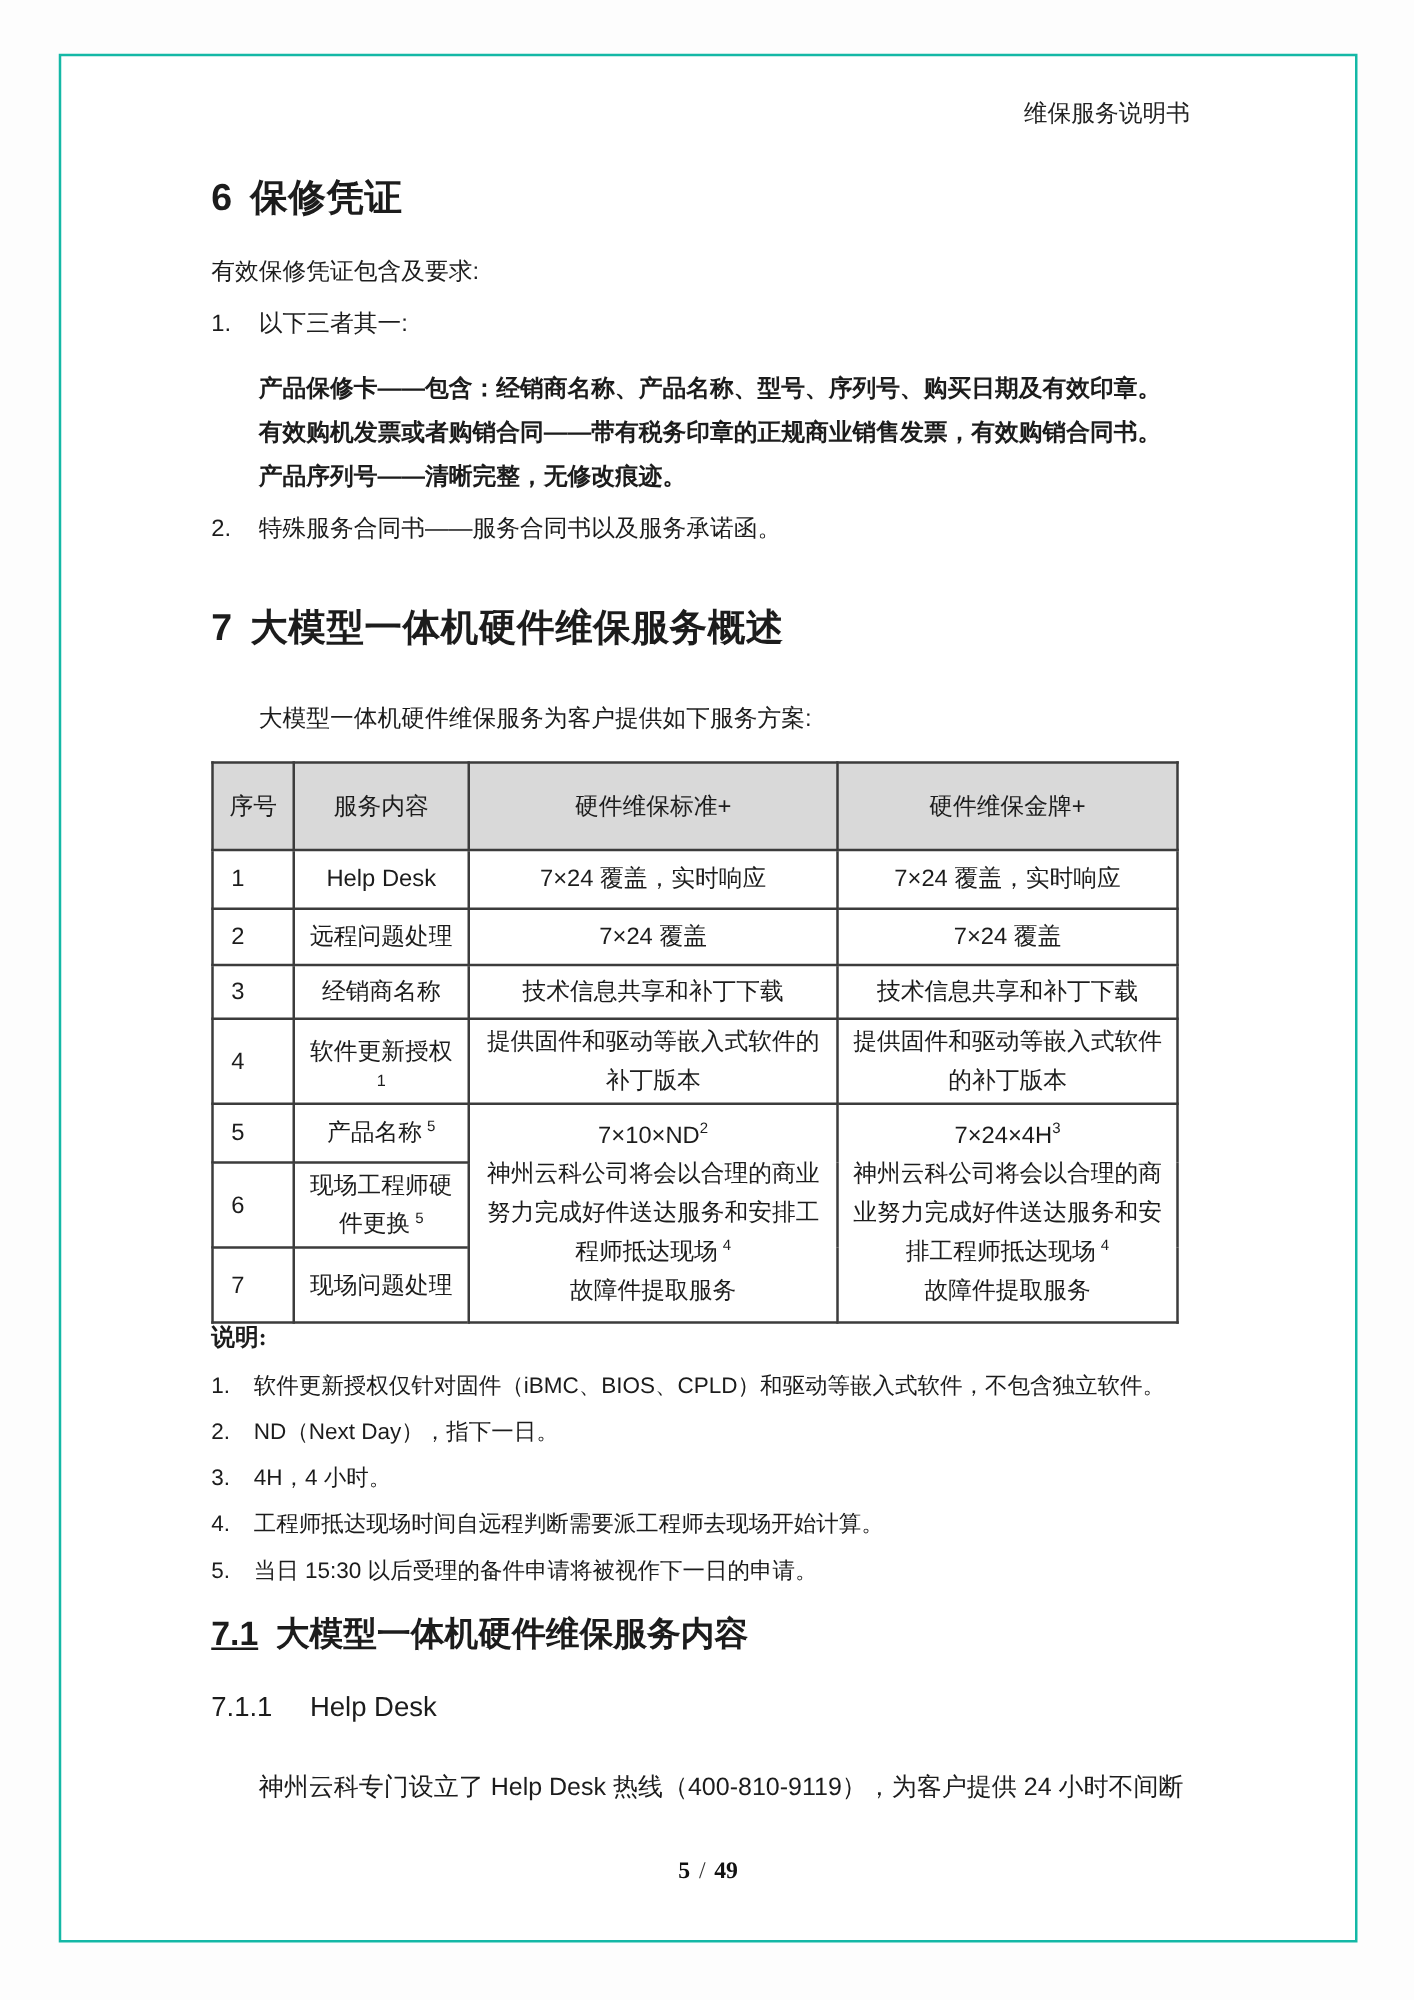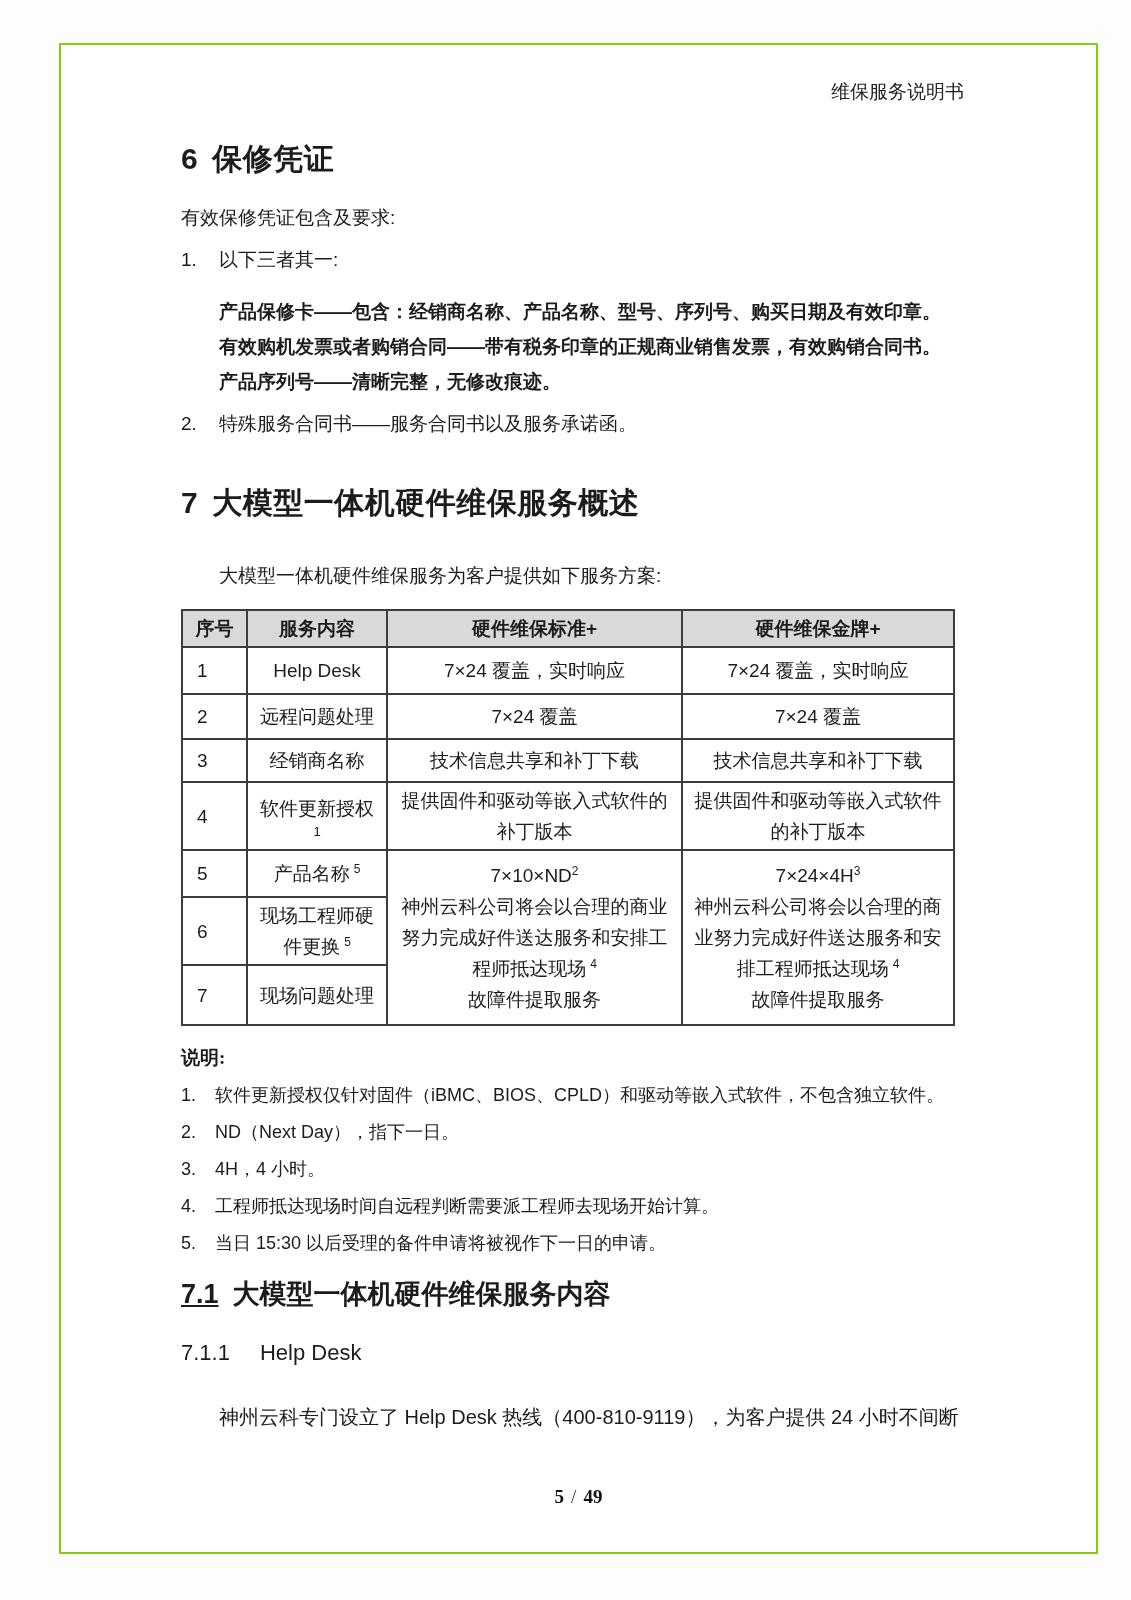--- a/index.html
+++ b/index.html
@@ -4,23 +4,23 @@
 <style>
   * { box-sizing: border-box; margin: 0; padding: 0; }
   html, body {
     width: 1131px; height: 1600px;
     background: #fdfdfd;
     font-family: "Liberation Sans", "DejaVu Sans", sans-serif;
     color: #1c1c1c;
   }
   .page-frame {
     position: absolute;
-    left: 59px; top: 43px;
+    left: 47px; top: 43px;
     width: 1039px; height: 1511px;
-    border: 2px solid #84cc16;
+    border: 2px solid #14b8a6;
     background: #ffffff;
   }
   .inner {
     position: relative;
     height: 100%;
     padding: 36px 132px 0 120px;
   }
   
   .doc-header {
     text-align: right;
@@ -89,38 +89,37 @@
   .svc-table th, .svc-table td {
     border: 2px solid #3c3c3c;
     text-align: center;
     vertical-align: middle;
     padding: 2px 10px;
     line-height: 31px;
     font-weight: 400;
   }
   .svc-table th {
     background: #d9d9d9;
-    font-weight: 700;
-    height: 37px;
+    font-weight: 400;
+    height: 70px;
   }
   .svc-table td.num-cell { text-align: left; padding-left: 14px; }
   .r1 td { height: 47px; }
   .r2 td { height: 45px; }
   .r3 td { height: 43px; }
   .r4 td { height: 55px; }
   .r5 td { height: 47px; }
   .r6 td { height: 58px; }
   .r7 td { height: 60px; }
   .merged-cell { line-height: 33px; vertical-align: top; padding-top: 6px; }
   sup { font-size: 12px; line-height: 0; }
   .sup-gap { margin-left: 4px; }
   .sup-line { font-size: 13px; line-height: 16px; }
   
   .notes-title {
-    margin-top: 20px;
     font-size: 19px;
     font-weight: 700;
     line-height: 24px;
     font-family: Liberation Serif, serif;
   }
   .note-item {
     display: flex;
     margin-top: 13px;
     font-size: 18px;
     line-height: 24px;

